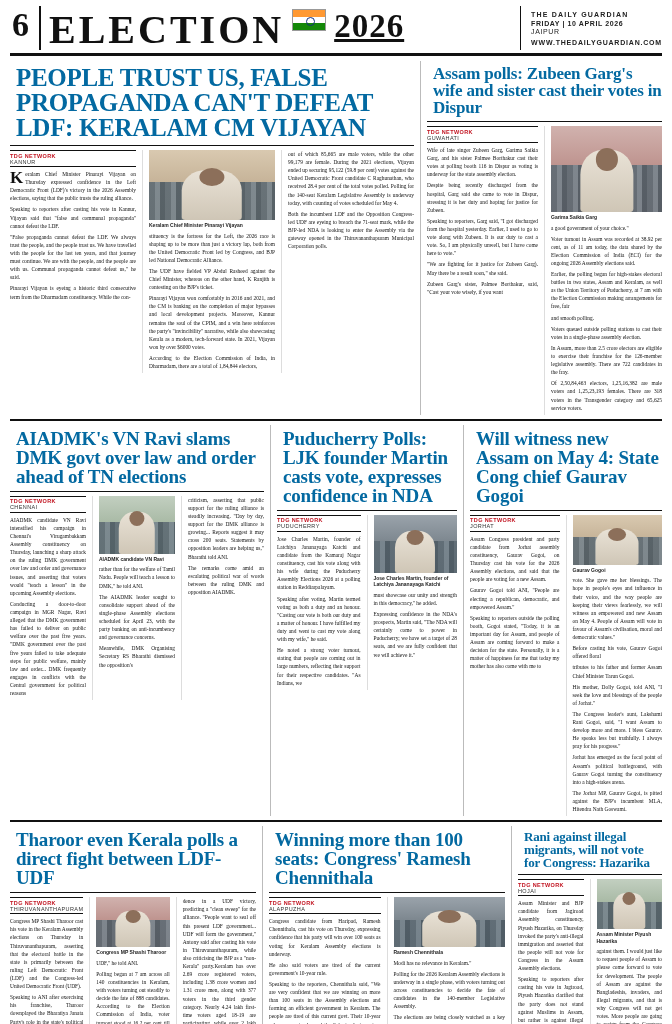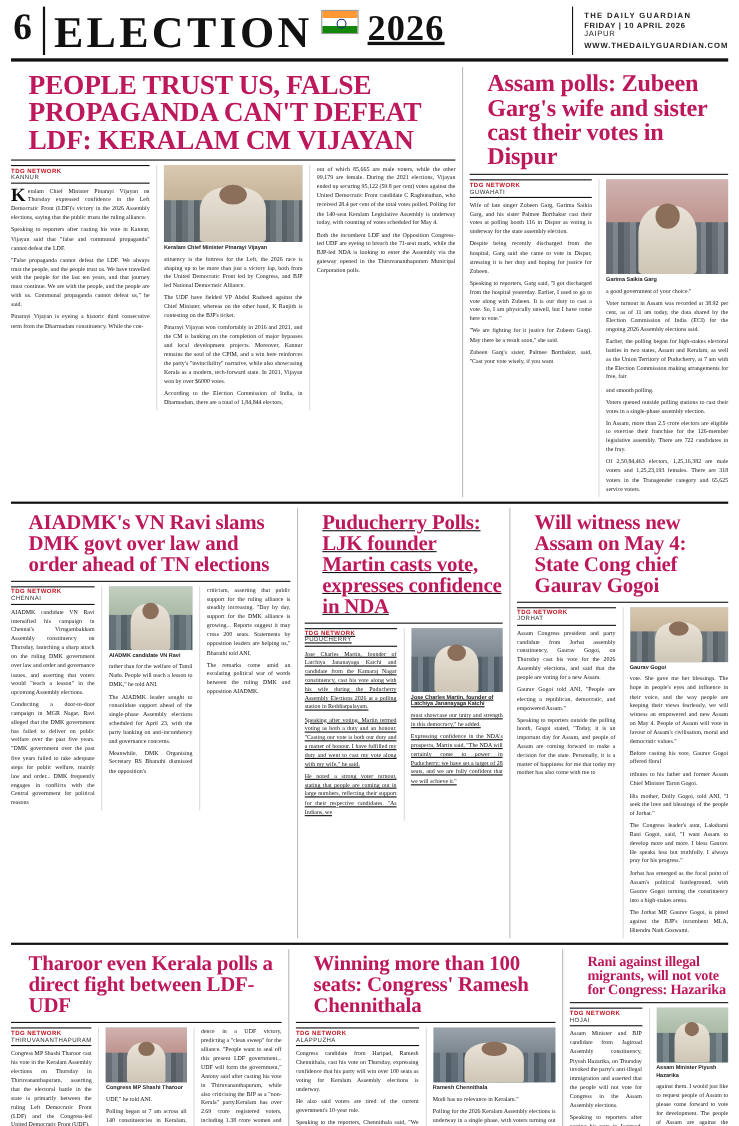--- a/index.html
+++ b/index.html
@@ -84,25 +84,25 @@
   .rule-h { border-top: 1px solid #111; margin: 4px 0; }
   .rule-h.thick { border-top: 2px solid #111; }
 
   .cols { display: flex; }
   .colsep { border-left: 1px solid #bbb; margin: 0 6px; }
 
   h1.head {
     font-family: "Liberation Serif", serif;
     font-weight: bold;
     line-height: 1.0;
-    margin: 4px 0 5px 16px;
-    color: #be185d;
+    margin: 4px 0 5px 6px;
+    color: #0369a1;
   }
   .lead-head { font-size: 25px; letter-spacing: -0.3px; }
-  .sec-head  { font-size: 22px; letter-spacing: -0.2px; }
+  .sec-head  { font-size: 17px; letter-spacing: -0.2px; }
   .mid-head  { font-size: 19px; letter-spacing: -0.2px; }
   .small-head{ font-size: 13px; letter-spacing: -0.2px; }
 
   .byline {
     font-family: "Liberation Sans", sans-serif;
     font-size: 5.5px;
     letter-spacing: .4px;
     font-weight: bold;
     color: #c1121f;
     border-top: 1px solid #111;
@@ -293,21 +293,21 @@
         </div>
         <div class="col">
           <p class="body">criticism, asserting that public support for the ruling alliance is steadily increasing. "Day by day, support for the DMK alliance is growing... Reports suggest it may cross 200 seats. Statements by opposition leaders are helping us," Bharathi told ANI.</p>
           <p class="body">The remarks come amid an escalating political war of words between the ruling DMK and opposition AIADMK.</p>
         </div>
       </div>
     </div>
 
     <div class="colsep"></div>
 
-    <div class="col" style="flex:0 0 180px;text-decoration:underline;">
+    <div class="col" style="flex:0 0 180px;">
       <h1 class="head mid-head">Puducherry Polls: LJK founder Martin casts vote, expresses confidence in NDA</h1>
       <div class="rule-h"></div>
       <div class="subcols">
         <div class="col">
           <div class="byline">
             <span>TDG NETWORK</span>
             <span class="city">PUDUCHERRY</span>
           </div>
           <p class="body">Jose Charles Martin, founder of Latchiya Jananayaga Katchi and candidate from the Kamaraj Nagar constituency, cast his vote along with his wife during the Puducherry Assembly Elections 2026 at a polling station in Reddiarpalayam.</p>
           <p class="body">Speaking after voting, Martin termed voting as both a duty and an honour. "Casting our vote is both our duty and a matter of honour. I have fulfilled my duty and went to cast my vote along with my wife," he said.</p>

